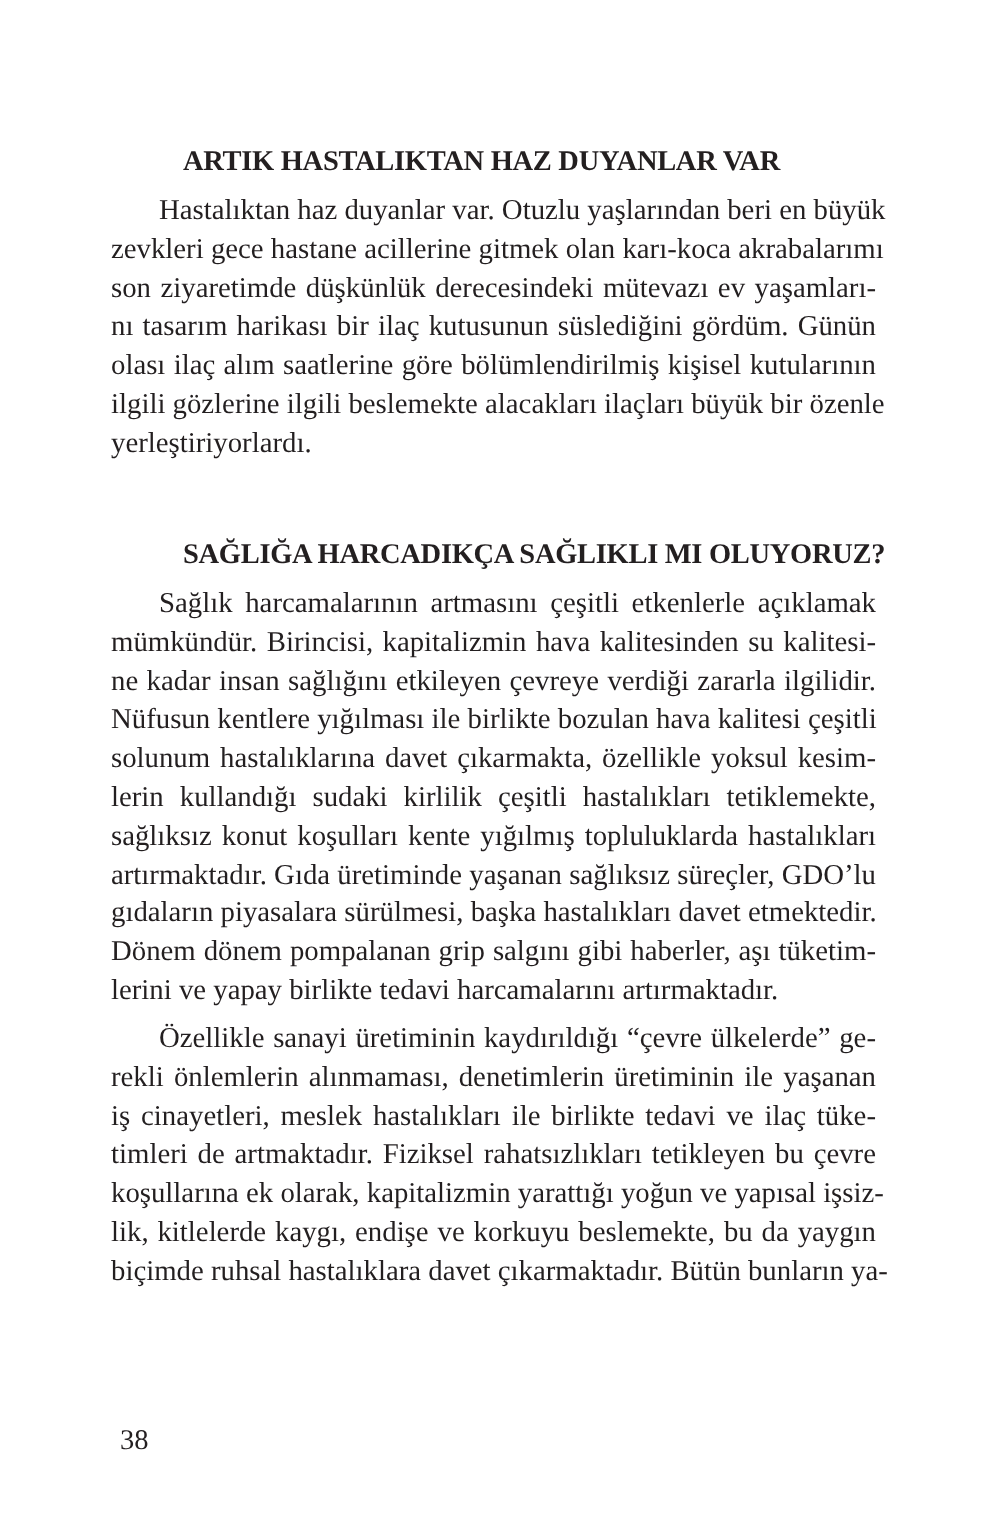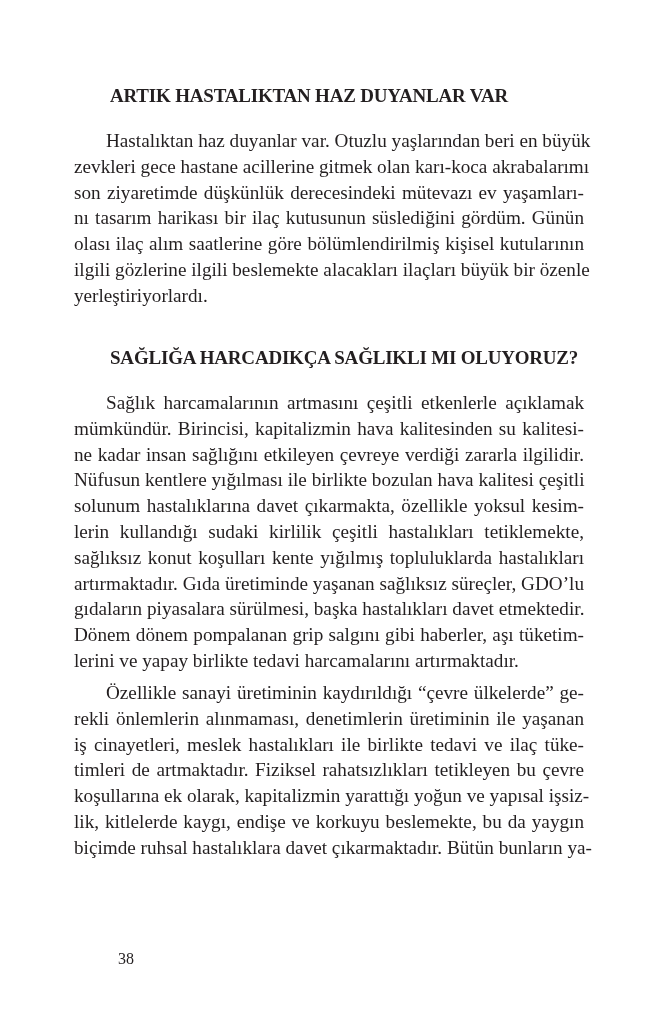--- a/index.html
+++ b/index.html
@@ -16,21 +16,21 @@
     left: 74px; top: 0;
     width: 510px;
   }
   .heading {
     position: absolute;
     left: 32px;
     font-weight: bold;
     font-size: 19px;
     letter-spacing: -0.2px;
     white-space: nowrap;
-    margin: 4px;
+    margin: 16px;
   }
   .para {
     position: absolute;
     left: 0;
     width: 510px;
     font-size: 19.2px;
     line-height: 25.8px;
     margin: 0;
   }
   .line {
@@ -38,22 +38,21 @@
     height: 25.8px;
     white-space: nowrap;
     text-align: justify;
     text-align-last: justify;
   }
   .line.indent { padding-left: 32px; }
   .line.last { text-align-last: left; }
   .page-number {
     position: absolute;
     left: 80px; top: 950px;
-    font-size: 16px;
-    margin-left: 38px;
+    font-size: 19px;
   }
 </style>
 </head>
 <body>
 
 <div class="page">
 
   <h2 class="heading" style="top:81px;">ARTIK HASTALIKTAN HAZ DUYANLAR VAR</h2>
 
   <div class="para" style="top:128px;">

